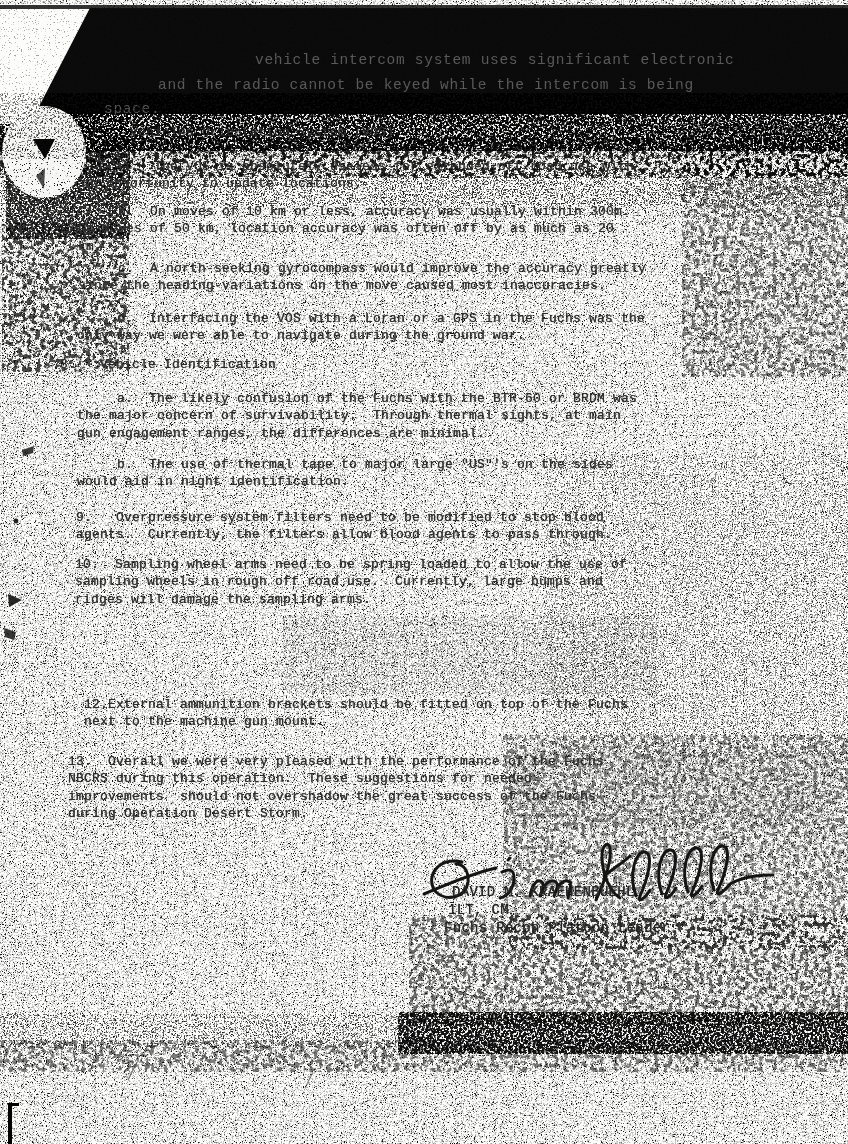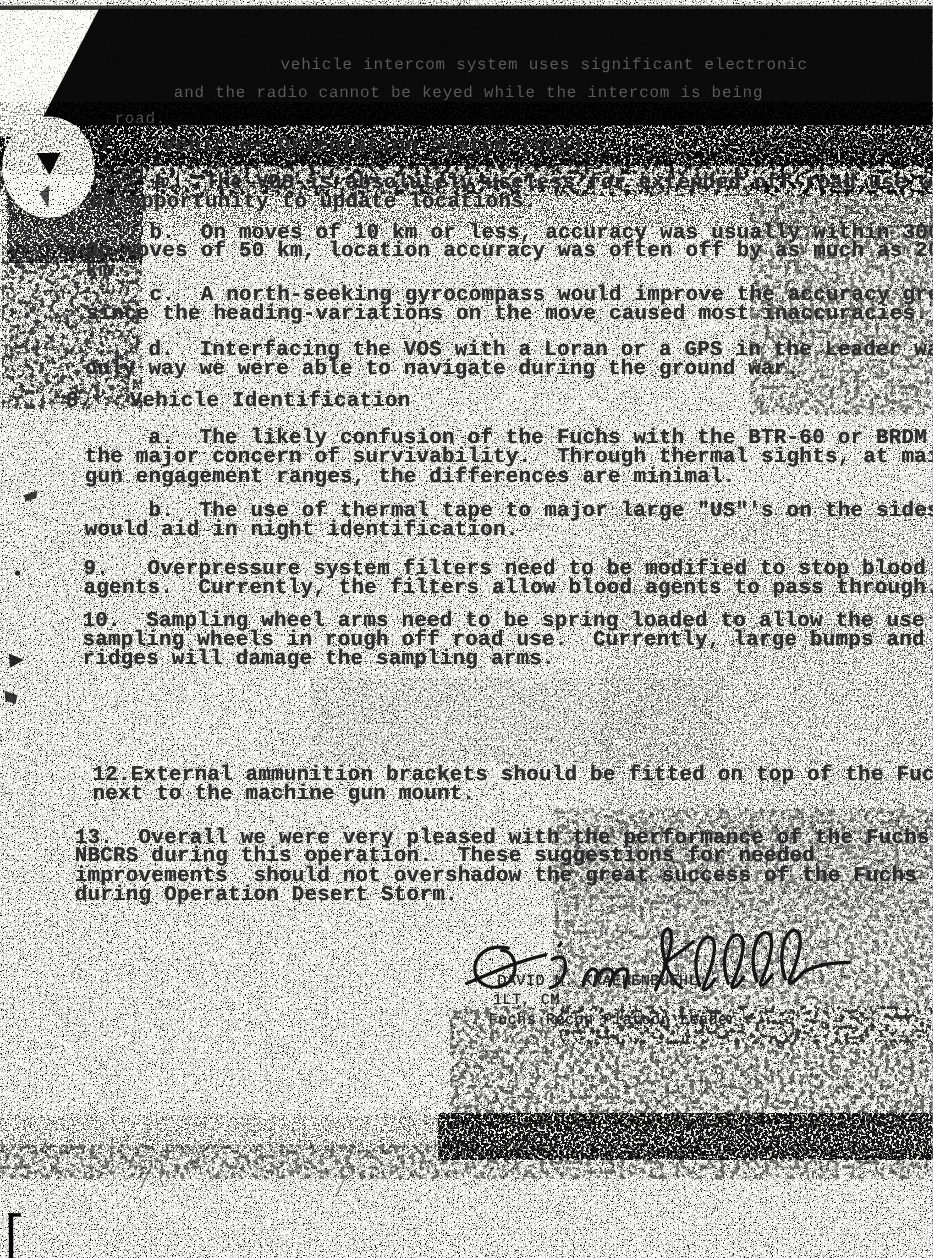--- a/index.html
+++ b/index.html
@@ -7,22 +7,22 @@
     position:relative;width:848px;height:1144px;margin:0 auto;
     background:#fcfcfb;overflow:hidden;
     font-family:"Liberation Mono","DejaVu Sans Mono",monospace;
   }
   .layer{position:absolute;left:0;top:0;pointer-events:none;}
   .under{z-index:0;}
   .text-layer{position:absolute;left:0;top:0;width:848px;height:1144px;z-index:1;}
   .over{z-index:2;}
   .p{
     position:absolute;white-space:pre;
-    font-size:19px;line-height:17.3px;letter-spacing:0.2px;
-    color:#2e2e2e;text-shadow:0 0 0.7px rgba(45,45,45,0.85);font-weight:bold;
+    font-size:13px;line-height:17.3px;letter-spacing:0.2px;
+    color:#2e2e2e;text-shadow:0 0 0.7px rgba(45,45,45,0.85);
   }
   .ghost{
     position:absolute;white-space:pre;
     font-size:14.5px;letter-spacing:0.7px;
     color:#6e6e6e;opacity:0.8;
   }
   .sig-script{position:absolute;left:418px;top:834px;width:380px;height:92px;}
   .sig-line{
     position:absolute;white-space:pre;
     font-size:14px;letter-spacing:0.3px;
@@ -97,31 +97,31 @@
     <g>
       <rect x="8" y="1103" width="4" height="41" fill="#000"></rect>
       <rect x="8" y="1103" width="11" height="3" fill="#000"></rect>
     </g>
   </svg>
 
   <div class="text-layer">
 
     <div class="ghost" style="left:255px;top:52px">vehicle intercom system uses significant electronic</div>
     <div class="ghost" style="left:158px;top:77px">and the radio cannot be keyed while the intercom is being</div>
-    <div class="ghost" style="left:104px;top:101px">road.</div>
+    <div class="ghost" style="left:104px;top:101px">space.</div>
 
     <div class="p" style="left:90px;top:124px">7.   Vehicles Orientation System (VOS)</div>
     <div class="p" style="left:82px;top:158px">     a.  The VOS is absolutely useless for extended off-road use with
 no opportunity to update locations.</div>
     <div class="p" style="left:78px;top:203px">     b.  On moves of 10 km or less, accuracy was usually within 300m.
 On moves of 50 km, location accuracy was often off by as much as 20
 km.</div>
     <div class="p" style="left:78px;top:260px">     c.  A north-seeking gyrocompass would improve the accuracy greatly
 since the heading-variations on the move caused most inaccuracies.</div>
-    <div class="p" style="left:77px;top:310px">     d.  Interfacing the VOS with a Loran or a GPS in the Leader was the
+    <div class="p" style="left:77px;top:310px">     d.  Interfacing the VOS with a Loran or a GPS in the Fuchs was the
 only way we were able to navigate during the ground war.</div>
     <div class="p" style="left:60px;top:356px">8.   Vehicle Identification</div>
     <div class="p" style="left:77px;top:390px">     a.  The likely confusion of the Fuchs with the BTR-60 or BRDM was
 the major concern of survivability.  Through thermal sights, at main
 gun engagement ranges, the differences are minimal.</div>
     <div class="p" style="left:77px;top:456px">     b.  The use of thermal tape to major large "US"'s on the sides
 would aid in night identification.</div>
     <div class="p" style="left:76px;top:509px">9.   Overpressure system filters need to be modified to stop blood
 agents.  Currently, the filters allow blood agents to pass through.</div>
     <div class="p" style="left:75px;top:556px">10.  Sampling wheel arms need to be spring loaded to allow the use of

